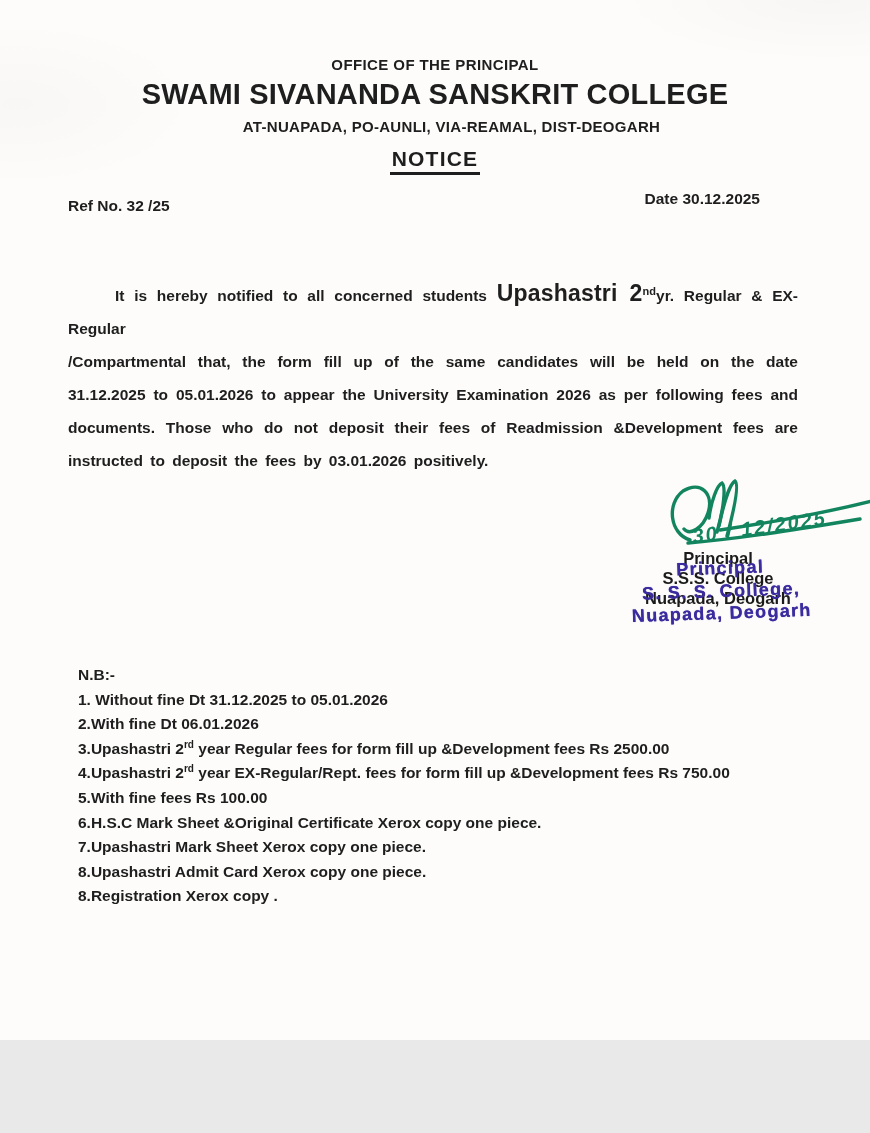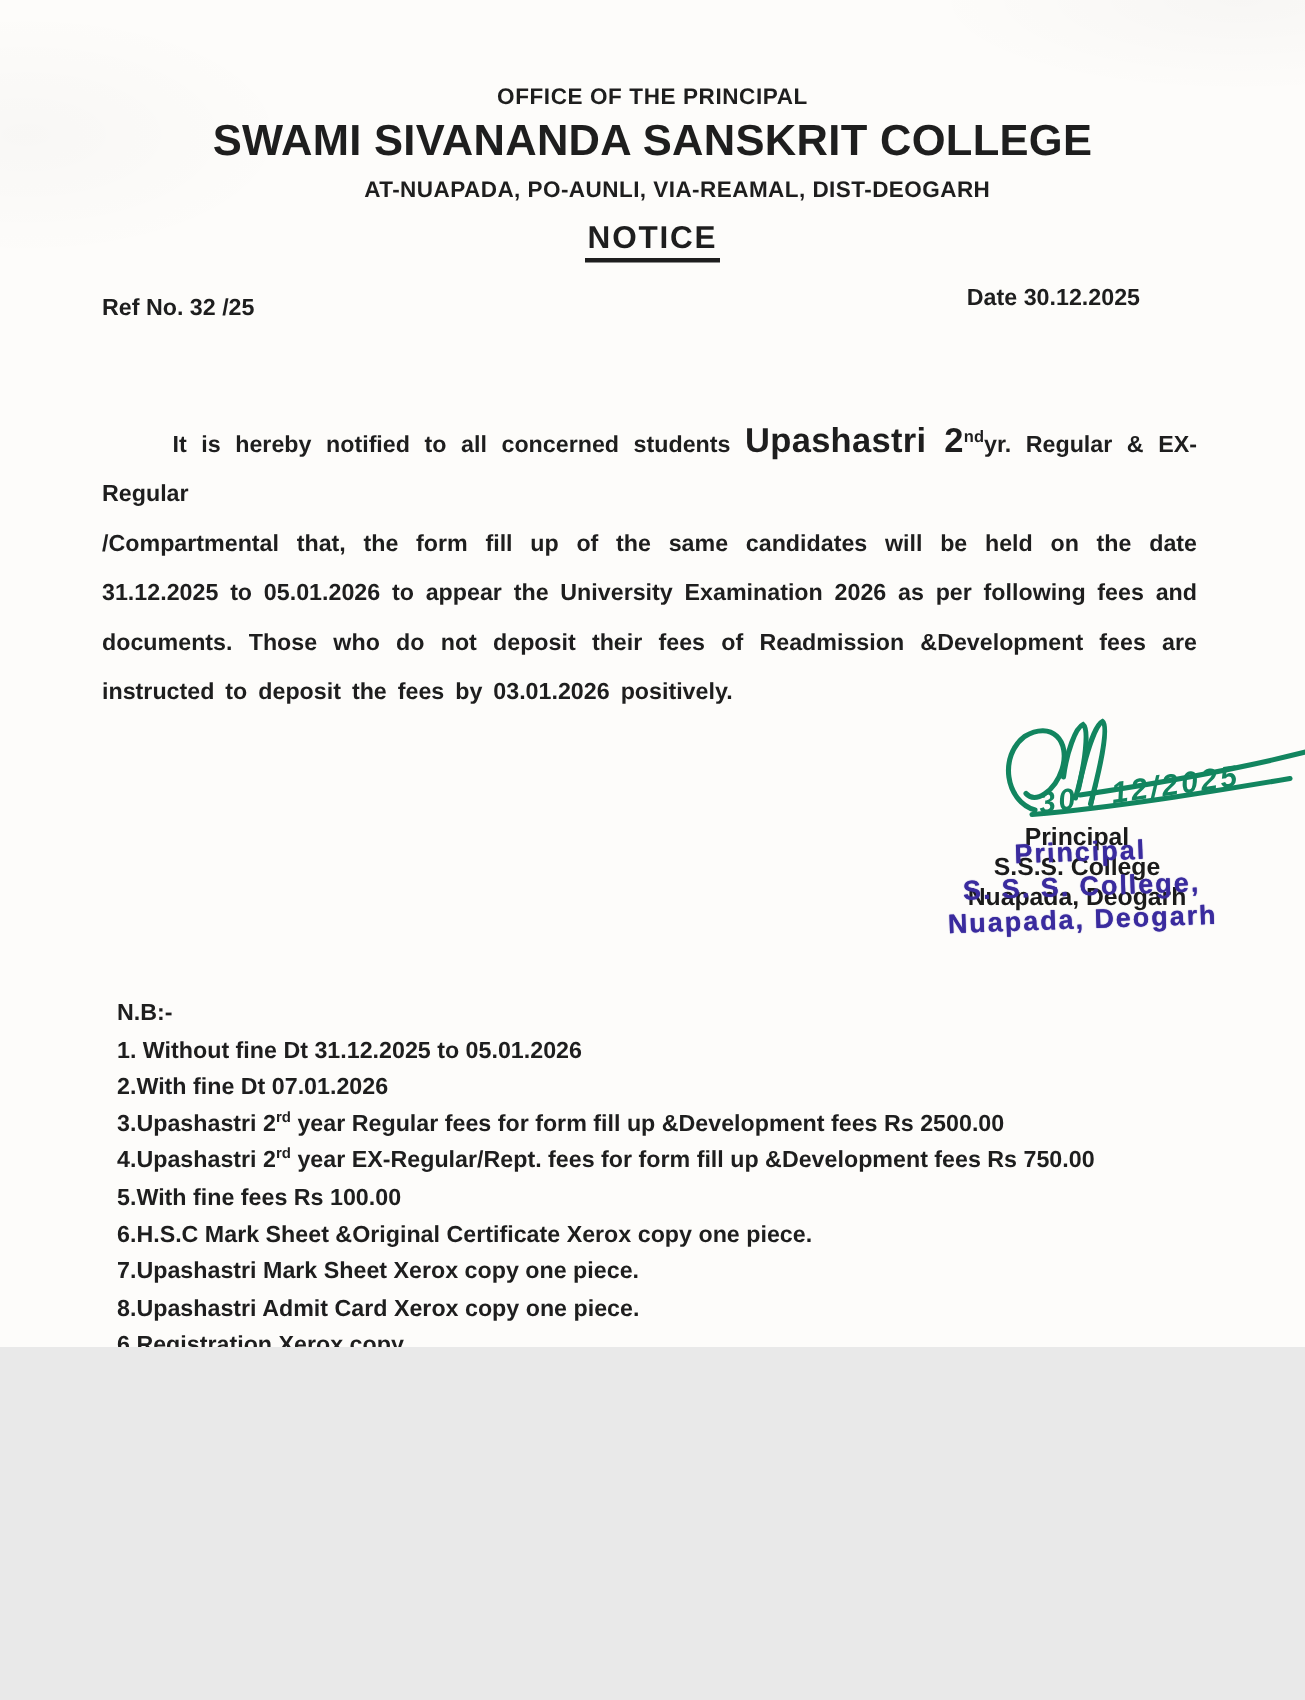--- a/index.html
+++ b/index.html
@@ -1,17 +1,17 @@
 <!DOCTYPE html>
 <html><head>
 <meta charset="utf-8">
 <style>
   html,body { margin:0; padding:0; background:#e9e9e9; }
   .page {
-    position:relative; width:870px; height:898px; margin:0 auto;
+    position:relative; width:870px; height:1040px; margin:0 auto;
     background:
       radial-gradient(ellipse 300px 90px at 95% 0%, rgba(0,0,0,0.025), transparent 70%),
       radial-gradient(ellipse 260px 120px at 2% 10%, rgba(0,0,0,0.02), transparent 70%),
       #fdfcfa;
     font-family:"Liberation Sans", sans-serif;
     color:#1e1e1e; overflow:hidden;
   }
   
   .header { text-align:center; padding-top:56px; }
   .office  { font-size:15px; font-weight:700; letter-spacing:.4px; }
@@ -94,23 +94,23 @@
     <div class="stamp-purple">
       <div>Principal</div>
       <div>S. S. S. College,</div>
       <div>Nuapada, Deogarh</div>
     </div>
   </div>
 
   <div class="nb">
     <div>N.B:-</div>
     <div><span>1. Without fine Dt 31.12.2025 to 05.01.2026</span><sup class="rd"></sup><span></span></div>
-    <div><span>2.With fine Dt 07.01.2026</span><sup class="rd"></sup><span></span></div>
+    <div><span>2.With fine Dt 06.01.2026</span><sup class="rd"></sup><span></span></div>
     <div><span>3.Upashastri 2</span><sup class="rd">rd</sup><span> year  Regular fees for form fill up &amp;Development fees Rs 2500.00</span></div>
     <div><span>4.Upashastri 2</span><sup class="rd">rd</sup><span> year EX-Regular/Rept. fees for  form fill up &amp;Development fees Rs 750.00</span></div>
     <div><span>5.With fine fees Rs 100.00</span><sup class="rd"></sup><span></span></div>
     <div><span>6.H.S.C Mark Sheet &amp;Original Certificate Xerox copy one piece.</span><sup class="rd"></sup><span></span></div>
     <div><span>7.Upashastri  Mark Sheet Xerox copy  one piece.</span><sup class="rd"></sup><span></span></div>
     <div><span>8.Upashastri Admit Card Xerox copy one piece.</span><sup class="rd"></sup><span></span></div>
-    <div><span>6.Registration Xerox copy .</span><sup class="rd"></sup><span></span></div>
+    <div><span>8.Registration Xerox copy .</span><sup class="rd"></sup><span></span></div>
   </div>
 
 </div>
 
 </body></html>

